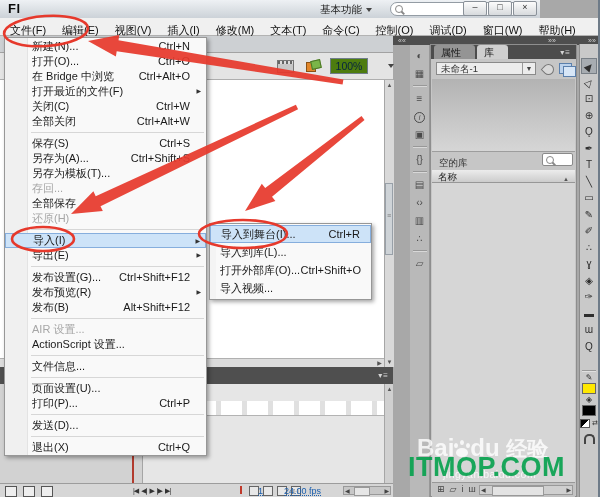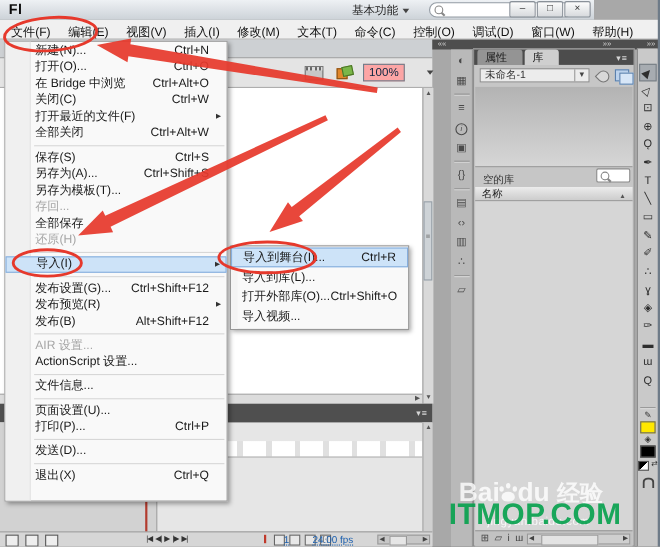--- a/index.html
+++ b/index.html
@@ -31,21 +31,21 @@
   
   .tabstrip{left:0;top:36px;width:393px;height:16px;background:#cdd0d3;border-bottom:1px solid #a2a2a2;}
   .editbar{left:0;top:53px;width:393px;height:26px;background:#e4e4e4;border-bottom:1px solid #aeaeae;}
   .clapper{left:277px;top:7px;width:15px;height:11px;background:#c7c7c7;border:1px solid #777;}
   .clapper::before{content:"";position:absolute;left:0;top:0;width:100%;height:3px;
         background:repeating-linear-gradient(90deg,#666 0 2px,#ddd 2px 4px);}
   .symicon{left:306px;top:7px;width:14px;height:11px;}
   .symicon i{position:absolute;display:block;}
   .sym-a{left:0;top:2px;width:8px;height:8px;background:#e2862a;border:1px solid #8a5216;}
   .sym-b{left:5px;top:0;width:8px;height:7px;background:#7ab648;border:1px solid #4c7526;transform:rotate(-12deg);}
-  .zoombox{left:330px;top:5px;width:36px;height:14px;background:#fca5a5;border:1px solid #6f7d8a;
+  .zoombox{left:330px;top:5px;width:36px;height:14px;background:#4d7c0f;border:1px solid #6f7d8a;
            font-size:10.5px;line-height:14px;text-align:center;color:#07243f;}
   .stage{left:0;top:80px;width:384px;height:278px;background:#ffffff;}
   .hscroll-stage{left:0;top:358px;width:384px;height:9px;background:#dcdcdc;border-top:1px solid #b0b0b0;}
   .vscroll{left:384px;top:80px;width:9px;height:287px;background:#d9d9d9;border-left:1px solid #a6a6a6;}
   .sc-arrow{position:absolute;left:0;width:9px;font-size:6px;line-height:8px;text-align:center;color:#555;}
   .vthumb{position:absolute;left:0px;top:103px;width:8px;height:72px;background:#ced3d7;
           border:1px solid #98a0a8;box-sizing:border-box;}
   .vthumb::after{content:"≡";position:absolute;left:1px;top:28px;font-size:7px;color:#777;}
   
   .timeline{left:0;top:367px;width:393px;height:130px;background:#e6e6e6;}
@@ -366,30 +366,30 @@
       <div class="mi">
         <span class="lbl">打开(O)...</span>
         <span class="sc">Ctrl+O</span>
       </div>
 
       <div class="mi">
         <span class="lbl">在 Bridge 中浏览</span>
         <span class="sc">Ctrl+Alt+O</span>
       </div>
 
+      <div class="mi sub">
+        <span class="lbl">打开最近的文件(F)</span>
+        <span class="sc"></span>
+      </div>
+
       <div class="mi">
         <span class="lbl">关闭(C)</span>
         <span class="sc">Ctrl+W</span>
       </div>
 
-      <div class="mi sub">
-        <span class="lbl">打开最近的文件(F)</span>
-        <span class="sc"></span>
-      </div>
-
       <div class="mi">
         <span class="lbl">全部关闭</span>
         <span class="sc">Ctrl+Alt+W</span>
       </div>
 
       <div class="mi sep">
         
         
       </div>
 
@@ -426,20 +426,24 @@
       <div class="mi sep">
         
         
       </div>
 
       <div class="mi hl sub">
         <span class="lbl">导入(I)</span>
         <span class="sc"></span>
       </div>
 
+      <div class="mi sub">
+        <span class="lbl">导出(E)</span>
+        <span class="sc"></span>
+      </div>
 
       <div class="mi sep">
         
         
       </div>
 
       <div class="mi">
         <span class="lbl">发布设置(G)...</span>
         <span class="sc">Ctrl+Shift+F12</span>
       </div>

